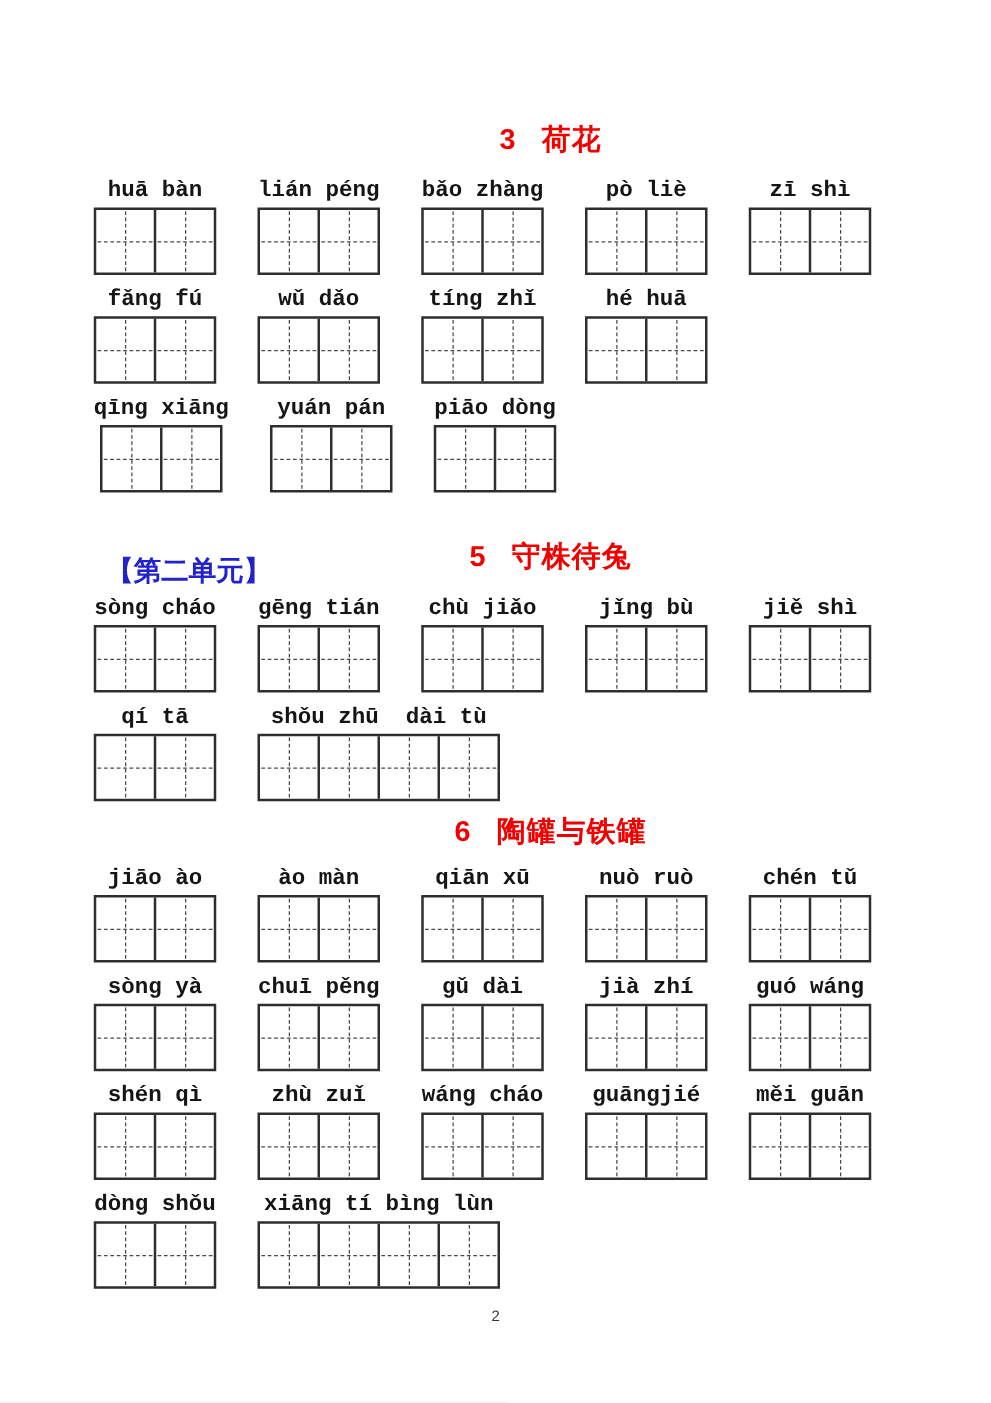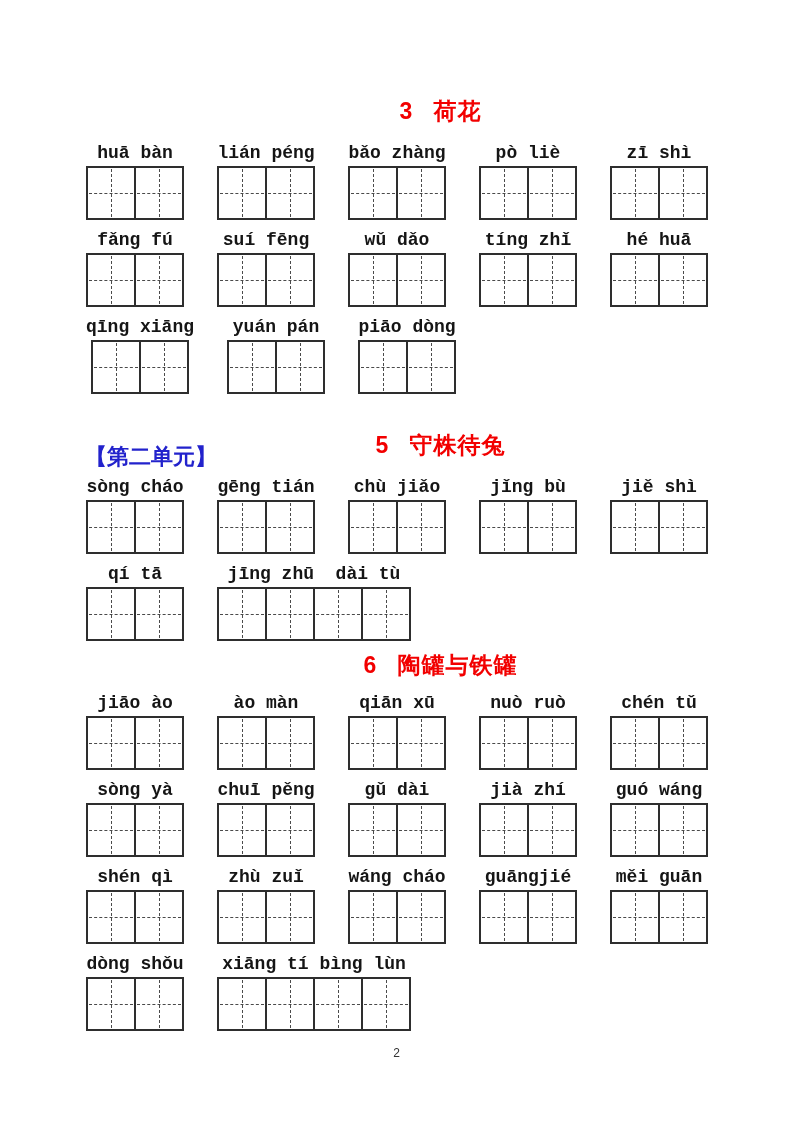--- a/index.html
+++ b/index.html
@@ -17,21 +17,21 @@
     color:var(--unit-blue,#2222cc);font-weight:bold;font-size:22px;
   }
   .section-title{
     display:inline-block;color:var(--title-red,#f20000);
     font-weight:bold;font-size:23px;letter-spacing:1px;
   }
   .title-num{margin-right:20px;}
   section:nth-of-type(1) .section-header{margin-bottom:16px;}
   section:nth-of-type(2) .section-header{margin-top:36px;margin-bottom:16px;}
   section:nth-of-type(3) .section-header{margin-top:2px;margin-bottom:12px;}
-  .rows{padding-left:46px;margin-left:40px;}
+  .rows{padding-left:75px;}
   .word-row{display:flex;gap:33px;margin-bottom:9px;align-items:flex-end;}
   .word-item{display:flex;flex-direction:column;align-items:center;}
   .pinyin{
     font-family:"Liberation Mono","DejaVu Sans Mono",monospace;
     font-size:18px;line-height:22px;margin-bottom:2px;white-space:pre;
     color:#151515;font-weight:bold;text-align:center;
   }
   .grid-box{display:flex;border:2px solid var(--grid-dark,#2e2e2e);background:#fff;}
   .cell{
     width:46px;height:50px;position:relative;
@@ -108,27 +108,20 @@
 </div>
             <div class="word-row">
   <div class="word-item">
     <div class="pinyin">fǎng fú</div>
     <div class="grid-box">
                   <div class="cell"></div>
                   <div class="cell"></div>
                 </div>
   </div>
 
-  <div class="word-item">
-    <div class="pinyin">suí fēng</div>
-    <div class="grid-box">
-                  <div class="cell"></div>
-                  <div class="cell"></div>
-                </div>
-  </div>
 
   <div class="word-item">
     <div class="pinyin">wǔ dǎo</div>
     <div class="grid-box">
                   <div class="cell"></div>
                   <div class="cell"></div>
                 </div>
   </div>
 
   <div class="word-item">
@@ -227,21 +220,21 @@
             <div class="word-row">
   <div class="word-item">
     <div class="pinyin">qí tā</div>
     <div class="grid-box">
                   <div class="cell"></div>
                   <div class="cell"></div>
                 </div>
   </div>
 
   <div class="word-item">
-    <div class="pinyin">jīng zhū  dài tù</div>
+    <div class="pinyin">shǒu zhū  dài tù</div>
     <div class="grid-box">
                   <div class="cell"></div>
                   <div class="cell"></div>
                   <div class="cell"></div>
                   <div class="cell"></div>
                 </div>
   </div>
 </div>
           </div>
   </section>

